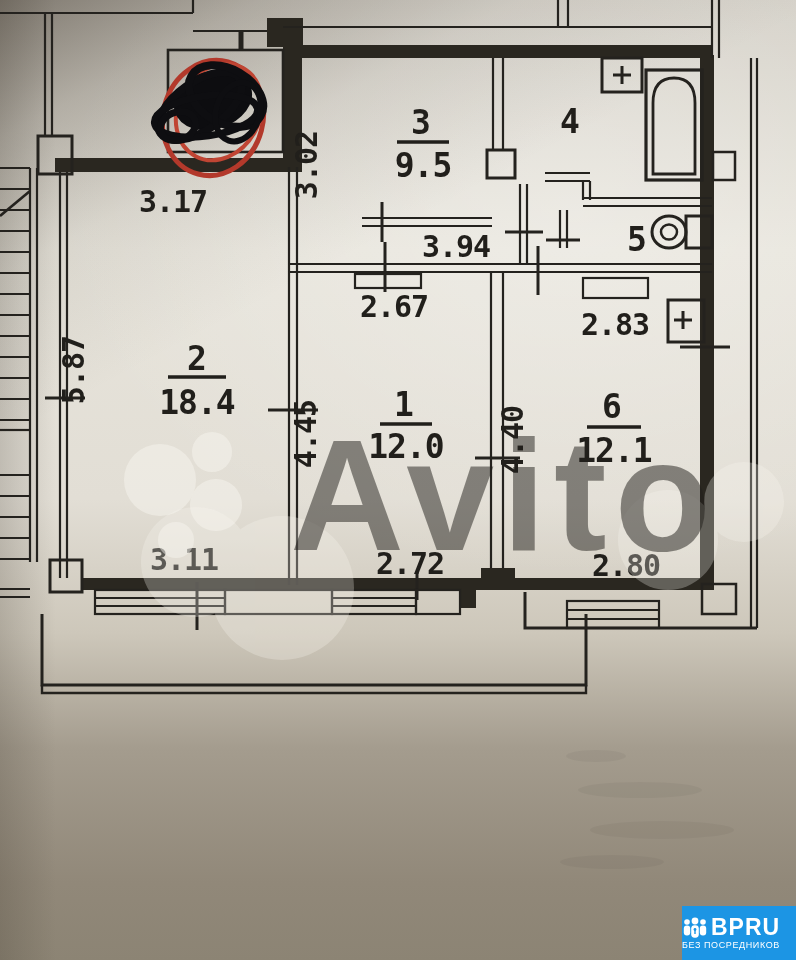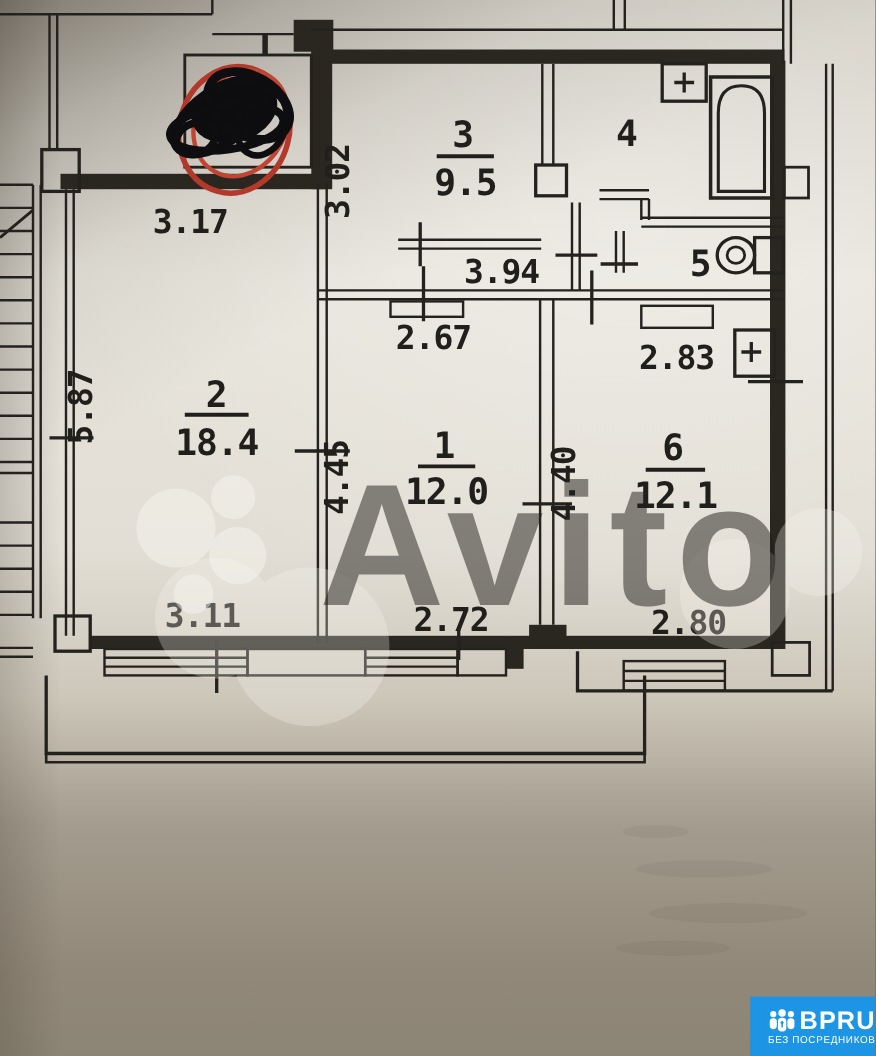--- a/index.html
+++ b/index.html
@@ -11,21 +11,21 @@
       radial-gradient(120% 70% at 72% 22%, rgba(255,255,255,0.30) 0%, rgba(255,255,255,0) 55%),
       linear-gradient(90deg, rgba(55,48,38,0.20) 0%, rgba(0,0,0,0) 7%),
       linear-gradient(180deg, #d3cfc6 0%, #e7e4db 26%, #e2ded5 52%, #cdc7ba 66%, #a49c8e 78%, #918879 92%, #8c8474 100%);
   }
   svg text{fill:#211f1b;font-weight:700;}
   .dim{font-size:30px;letter-spacing:-1px;}
   .roomnum{font-size:33px;}
   .area{font-size:33px;letter-spacing:-1px;}
   .badge{
     position:absolute;right:0;bottom:0;width:114px;height:54px;
-    background:#1c95e4;display:flex;flex-direction:column;align-items:flex-end;
+    background:#1c95e4;display:flex;flex-direction:column;align-items:flex-start;
     justify-content:center;gap:1px;font-family:"Liberation Sans",sans-serif;
   }
   .badge .row{display:flex;align-items:center;gap:3px;}
   .badge .brand{color:#fff;font-weight:700;font-size:23px;letter-spacing:1px;line-height:1;}
   .badge .tag{color:#fff;font-size:9px;letter-spacing:0.6px;white-space:nowrap;}
 </style>
 </head>
 <body>
 
 <div class="photo">

